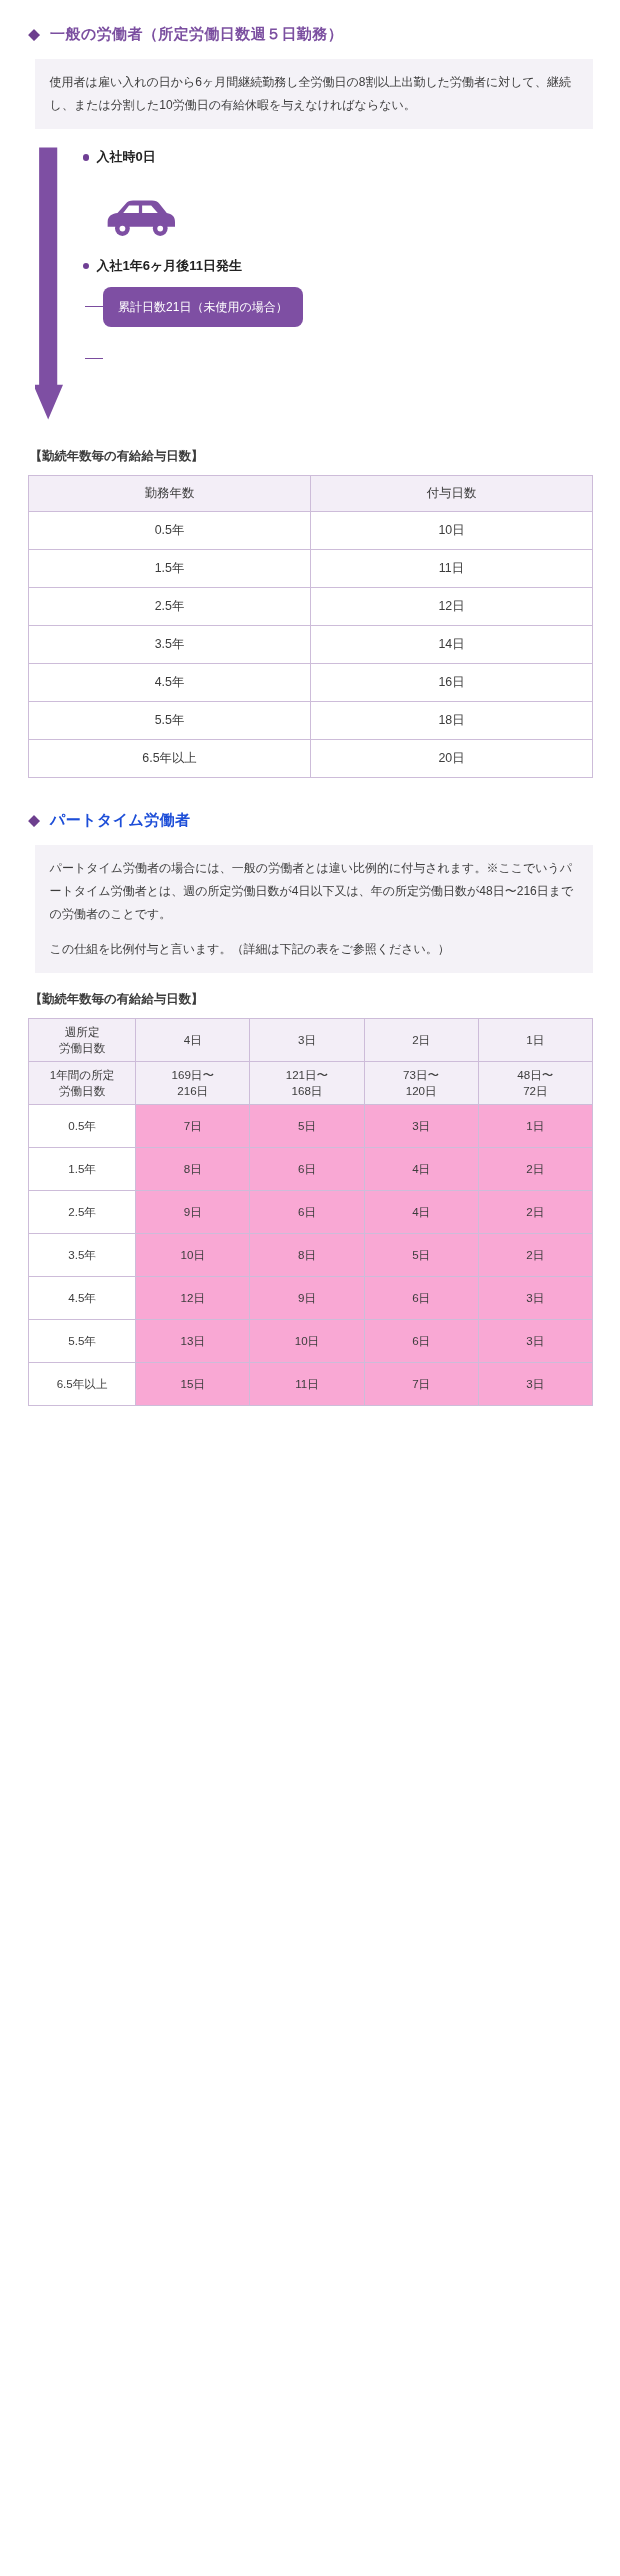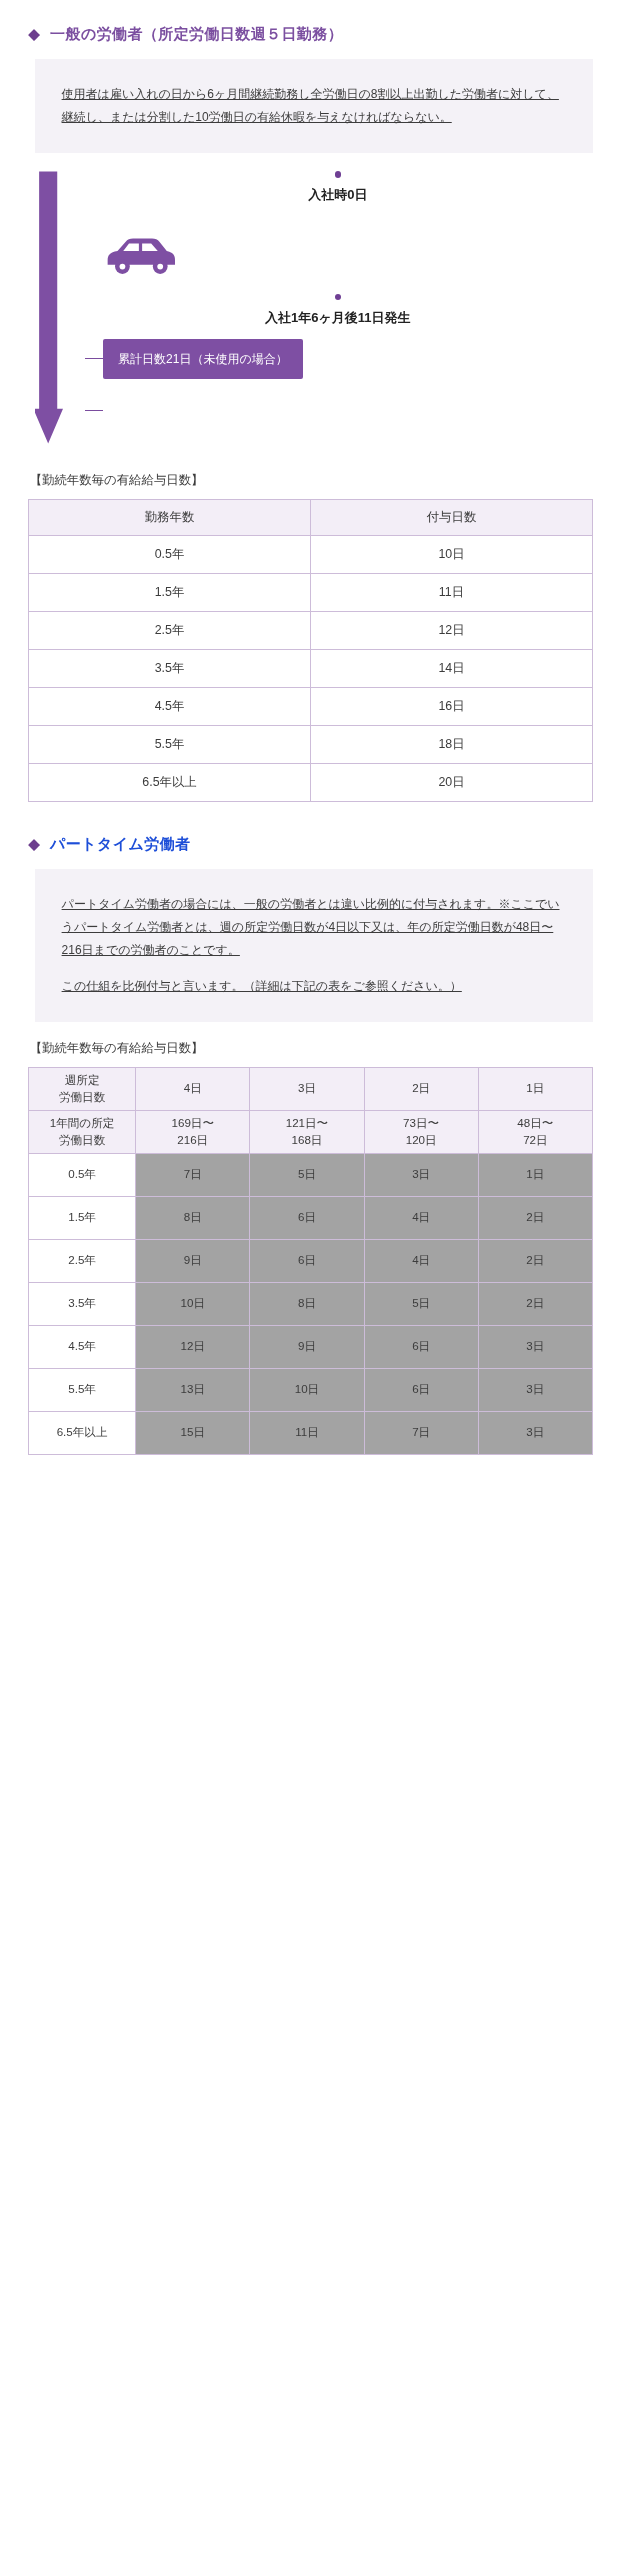--- a/index.html
+++ b/index.html
@@ -30,65 +30,64 @@
 
   
   .note {
     margin:0 0 18px 6.6px;
     padding:11.6px 15px 11.6px 15px;
     background:#f4f2f7;
     font-size:12px;
     line-height:1.95;
     color:#3c3c3c;
   }
-  .note p { margin:12px;text-decoration:underline; }
+  .note p { margin:0; }
   .note p + p { margin-top:11.6px; }
 
   
   .timeline {
     position:relative;
     margin:5px 0 28px 6.6px;
     min-height:273px;
   }
   .tl-arrow {
     position:absolute; left:0; top:0; width:28px; height:273px;
   }
   .tl-items { margin-left:48px; position:relative; }
   .tl-item { position:relative; margin-bottom:5px; }
   .tl-label {
     font-size:13px; font-weight:bold; color:#222;
     display:flex; align-items:center; gap:7.4px;
     line-height:1.6;
-    flex-direction:column;
   }
   .tl-dot {
     width:6.6px; height:6.6px; border-radius:50%;
     background:#6f3f94; display:inline-block; flex:0 0 auto;
   }
   .tl-spacer-car { height:65px; position:relative; }
   .car { position:absolute; left:18px; top:3.3px; }
 
   .callout {
     display:flex; align-items:stretch; margin:10px 0 11.6px 2.5px;
   }
   .callout .stem {
     width:18px; border-top:1.7px solid #7a4c9e; height:0;
     align-self:center;
   }
   .callout .bubble {
     background:#7e4fa3; color:#ffffff;
-    border-radius:2px;
+    border-radius:8px;
     padding:9px 15px;
     font-size:12px; line-height:1.85;
   }
   .callout.tall .bubble { padding:10.8px 15px 11.6px 15px; }
 
   
   .bracket-title {
-    font-size:12.4px; font-weight:normal; color:#3c3c3c;
+    font-size:12.4px; font-weight:bold; color:#3c3c3c;
     margin:3.3px 0 10px 1.7px;
   }
 
   
   table { border-collapse:collapse; width:100%; }
   .t1 { margin:0 0 33px 0; table-layout:fixed; }
   .t1 th, .t1 td {
     border:0.8px solid #cdbcd9;
     text-align:center;
     font-size:12.4px;
@@ -106,21 +105,21 @@
   .t2 th, .t2 td {
     border:0.8px solid #cdbcd9;
     text-align:center;
     font-size:11.6px;
     height:43px;
     color:#3c3c3c;
     padding:1.7px;
     line-height:1.45;
   }
   .t2 thead th { background:#f3eef7; font-weight:normal; }
-  .t2 tbody td { background:#a3a3a3; }
+  .t2 tbody td { background:#f9a8d4; }
   .t2 tbody td.rowhdr { background:#ffffff; }
   .t2 .two-line { display:block; }
 
   .small-note { font-size:12px; line-height:1.95; }
 </style>
 </head>
 <body>
 
 <div class="page">
 

